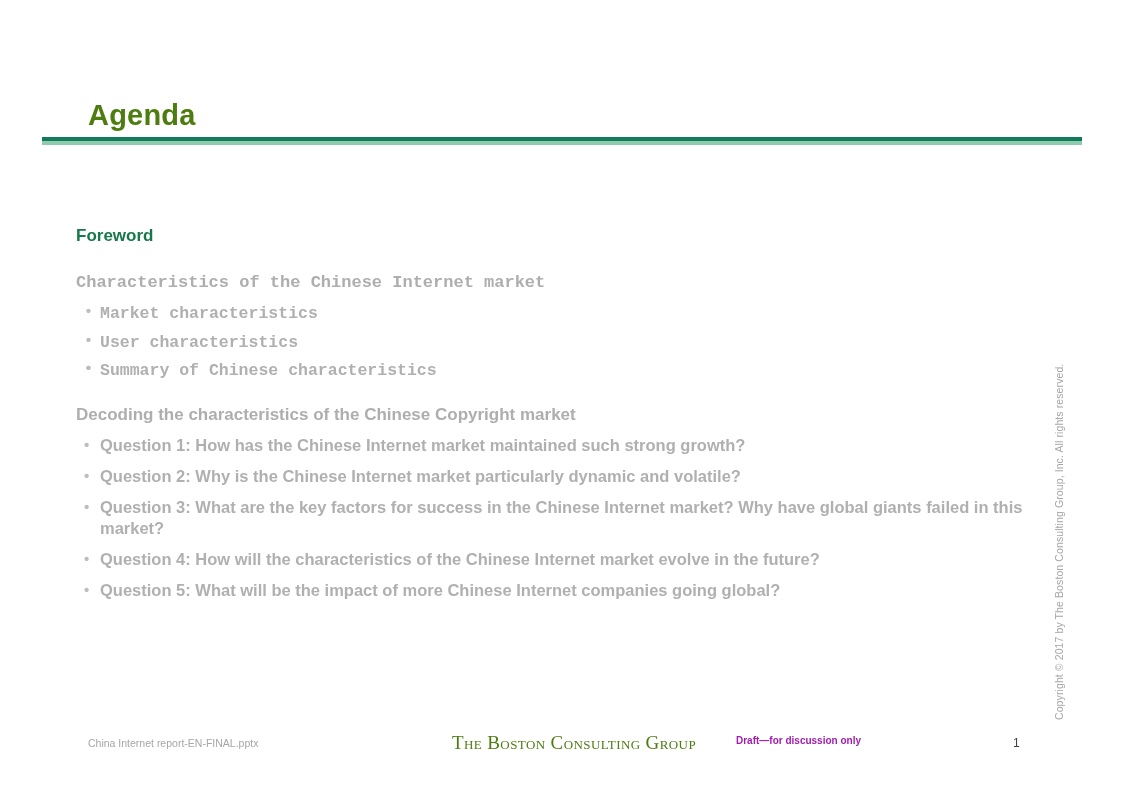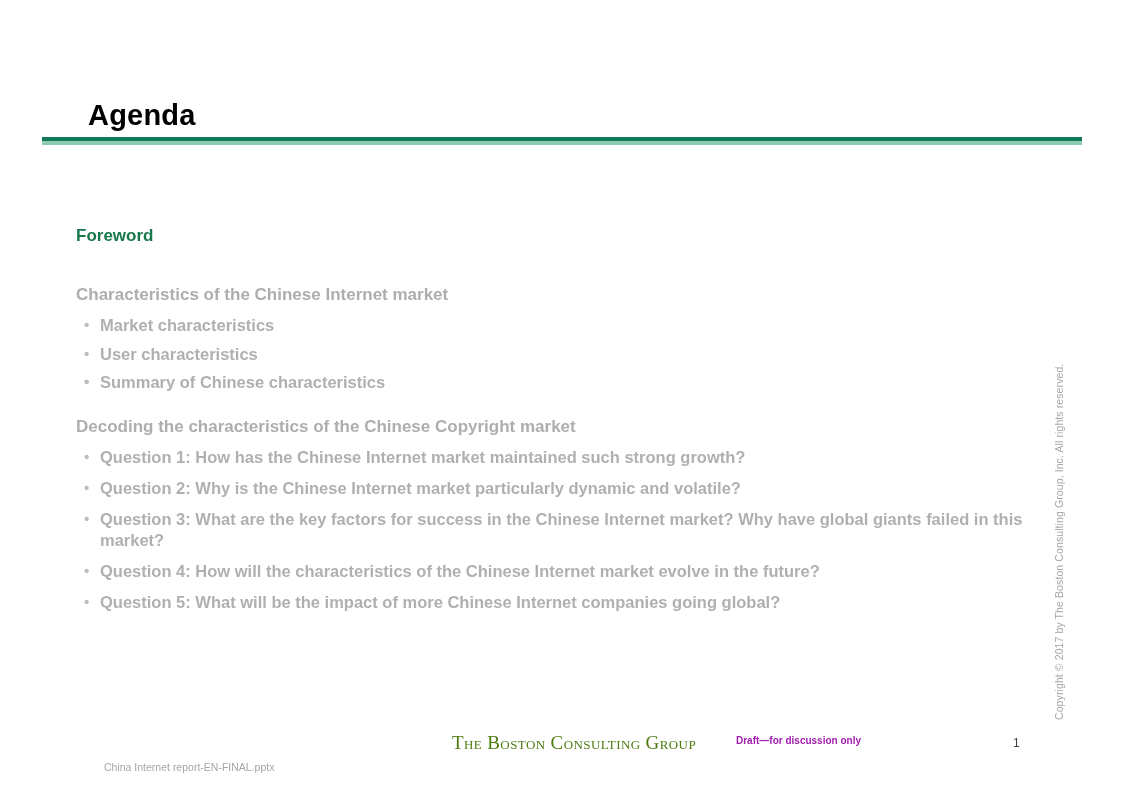--- a/index.html
+++ b/index.html
@@ -18,21 +18,21 @@
     overflow: hidden;
   }
 
   
   #title {
     position: absolute;
     left: 88px;
     top: 100px;
     font-size: 29px;
     font-weight: bold;
-    color: #000000;
+    color: #4d7c0f;
     letter-spacing: 0.2px;
     line-height: 1.1;
   }
   #rule-wrap {
     position: absolute;
     left: 42px;
     top: 137px;
     width: 1040px;
   }
   #rule-dark {
@@ -61,21 +61,21 @@
     font-weight: bold;
     color: #AEAEAE;
     line-height: 1.35;
     margin-bottom: 8px;
   }
   .section-title.active {
     color: #17784B;
     margin-top: 40px;
   }
   .sec-gap-1 { margin-top: 0; }
-  .sec-gap-2 { margin-top: 36px; }
+  .sec-gap-2 { margin-top: 24px; font-family: Liberation Mono, monospace; }
   .sec-gap-3 { margin-top: 22px; }
 
   ul.bullets {
     list-style: none;
     margin: 0;
     padding: 0;
   }
   ul.bullets li {
     position: relative;
     padding-left: 24px;
@@ -113,25 +113,24 @@
     left: 16px;
     white-space: nowrap;
     font-size: 10.5px;
     color: #A6A6A6;
     letter-spacing: 0.1px;
   }
 
   
   #footer-file {
     position: absolute;
-    left: 104px;
+    left: 88px;
     top: 737px;
     font-size: 10.5px;
     color: #A6A6A6;
-    margin-top: 24px;
   }
   #bcg-logo {
     position: absolute;
     left: 452px;
     top: 732px;
     font-family: "Liberation Serif", serif;
     font-size: 19px;
     color: #4d7c0f;
     font-variant: small-caps;
     letter-spacing: 0.4px;

